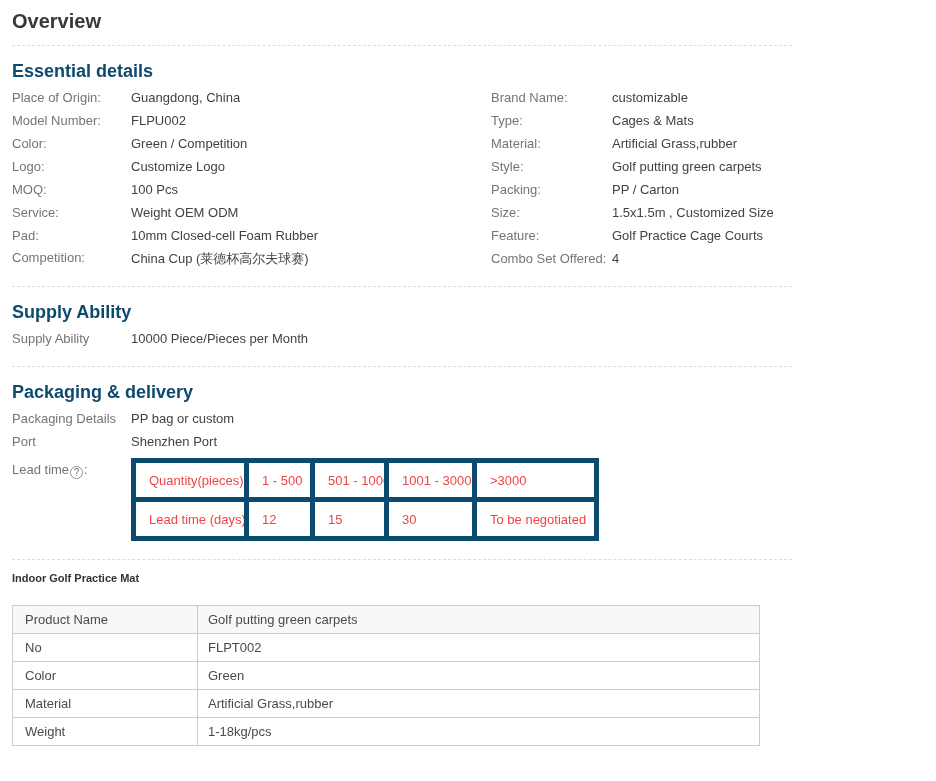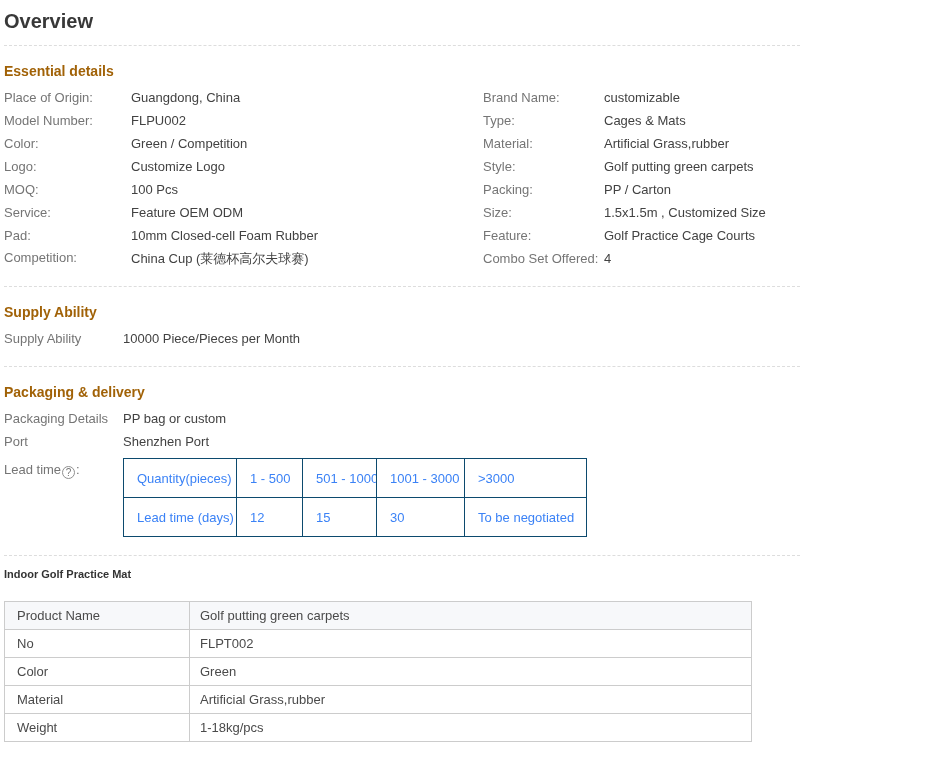--- a/index.html
+++ b/index.html
@@ -3,47 +3,47 @@
 <meta charset="utf-8">
 <style>
   * { box-sizing: border-box; }
   html, body { margin: 0; padding: 0; background: #fff; }
   body {
     font-family: "Liberation Sans", sans-serif;
     font-size: 13px;
     color: #424242;
     width: 936px;
   }
-  .page { width: 804px; padding: 0 4px; }
+  .page { width: 804px; padding: 0 12px; }
 
   .overview-title {
     font-size: 20px;
     line-height: 24px;
     font-weight: 700;
     color: #383838;
     margin: 9px 0 12px 0;
   }
   .divider {
     border-top: 1px dashed #ddd;
     height: 0;
     margin: 0;
   }
   .sec-heading {
-    font-size: 14px;
+    font-size: 18px;
     line-height: 17px;
     font-weight: 700;
-    color: #a16207;
+    color: #0c4a6e;
     margin: 17px 0 6px 0;
   }
   section { margin: 0 0 16px 0; }
   section.packaging { margin-bottom: 18px; }
 
   .kv-row { display: flex; height: 23px; align-items: center; }
   .pair { display: flex; min-width: 0; }
-  .pair.left { width: 479px; gap: 8px; }
+  .pair.left { width: 479px; }
   .pair.right { flex: 1; }
   .k { color: #757575; flex-shrink: 0; }
   .pair.left .k { width: 119px; }
   .pair.right .k { width: 121px; }
   .single .k { width: 119px; flex-shrink: 0; }
   .v { color: #424242; white-space: nowrap; }
 
   .lead-row { display: flex; margin-top: 5px; }
   .lead-label { width: 119px; line-height: 23px; color: #757575; flex-shrink: 0; }
   .help-icon {
@@ -55,24 +55,24 @@
     line-height: 11px;
     text-align: center;
     color: #757575;
     margin: 0 1px;
     vertical-align: -2px;
     cursor: pointer;
   }
 
   table.lead-table { border-collapse: collapse; table-layout: fixed; width: 463px; }
   table.lead-table td {
-    border: 1px solid #0c4a6e;
+    border: 5px solid #0c4a6e;
     padding: 0 13px;
     height: 39px;
-    color: #3b82f6;
+    color: #ef4444;
     white-space: nowrap;
     overflow: hidden;
   }
 
   .product-title {
     font-size: 11px;
     line-height: 20px;
     font-weight: 700;
     color: #333;
     margin: 8px 0 0 0;
@@ -147,21 +147,21 @@
           <span class="v">100 Pcs</span>
         </div>
         <div class="pair right">
           <span class="k">Packing:</span>
           <span class="v">PP / Carton</span>
         </div>
       </div>
       <div class="kv-row">
         <div class="pair left">
           <span class="k">Service:</span>
-          <span class="v">Feature OEM ODM</span>
+          <span class="v">Weight OEM ODM</span>
         </div>
         <div class="pair right">
           <span class="k">Size:</span>
           <span class="v">1.5x1.5m , Customized Size</span>
         </div>
       </div>
       <div class="kv-row">
         <div class="pair left">
           <span class="k">Pad:</span>
           <span class="v">10mm Closed-cell Foam Rubber</span>

